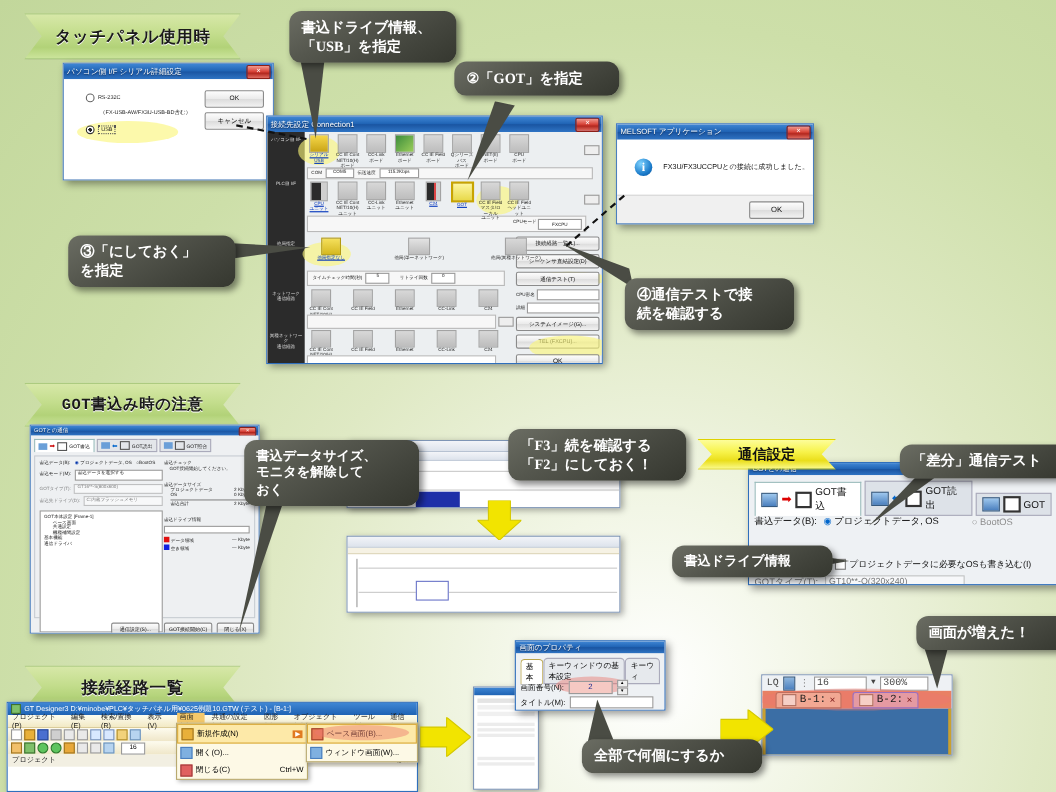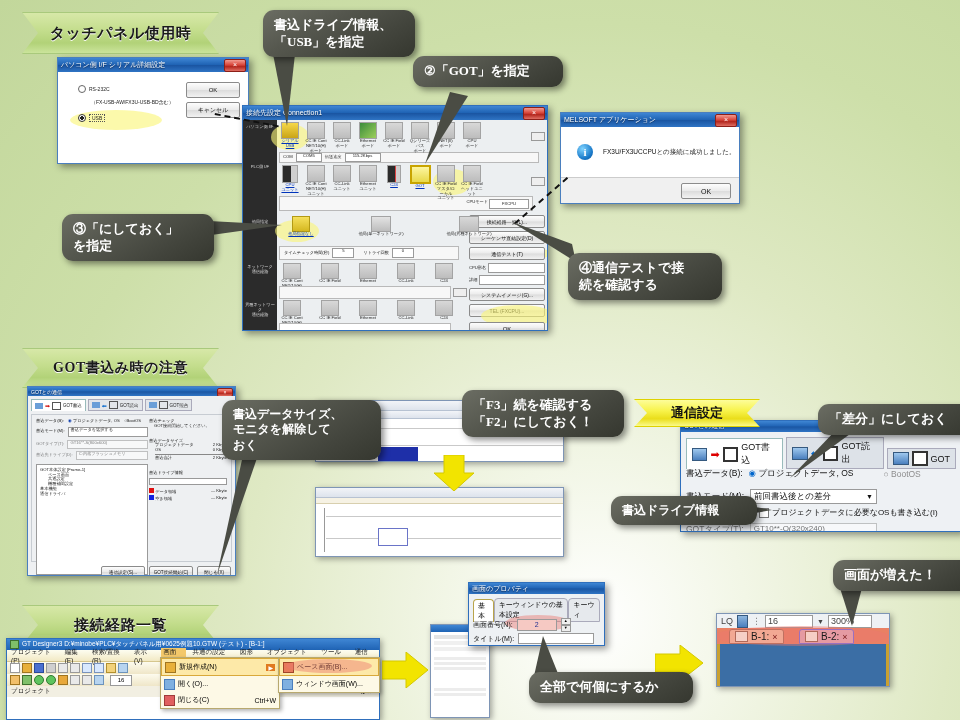--- a/index.html
+++ b/index.html
@@ -14,21 +14,21 @@
   .banner{
     position:absolute;
     background:linear-gradient(180deg,#d7e8a8 0%,#c3dd8c 45%,#b2d278 75%,#cbe49b 100%);
     border:1px solid #a9c97c;
     display:flex;align-items:center;justify-content:center;
     color:#1a1a1a;font-weight:bold;letter-spacing:.5px;
     text-shadow:0 1px 0 #ffffff;
     box-shadow:2px 2px 4px rgba(80,90,60,.35);
     clip-path:polygon(0 0,100% 0,calc(100% - 16px) 50%,100% 100%,0 100%,16px 50%);
   }
-  .banner .bntxt{font-family:Liberation Serif, serif;}
+  .banner .bntxt{font-family:Liberation Mono, monospace;}
 
   
   .callout{
     position:absolute;
     background:linear-gradient(150deg,#6b6d63 0%,#55574e 35%,#43453d 70%,#35372f 100%);
     border-radius:11px;
     color:#fff;font-weight:bold;
     box-shadow:3px 3px 6px rgba(0,0,0,.45);
     padding:7px 11px;
     line-height:1.28;
@@ -562,27 +562,20 @@
       <span style="font-size:8.5px;color:#111;">書込データ(B):</span>
       <span style="font-size:8.5px;color:#111;">
         <span style="color:#06c;">◉</span>
         <span>プロジェクトデータ, OS</span>
       </span>
       <span style="font-size:8.5px;color:#8d8d8d;margin-left:24px;">
         <span>○</span>
         <span>BootOS</span>
       </span>
     </div>
-    <div style="position:absolute;left:5px;top:57px;display:flex;align-items:center;gap:6px;width:265px;">
-      <span style="font-size:8.5px;color:#111;">書込モード(M):</span>
-      <span class="fld" style="width:122px;height:13px;font-size:8.5px;color:#111;padding-left:3px;display:flex;align-items:center;justify-content:space-between;">
-        <span>前回書込後との差分</span>
-        <span style="font-size:7px;padding-right:3px;">▼</span>
-      </span>
-    </div>
     <div style="position:absolute;left:78px;top:75px;display:flex;align-items:center;gap:3px;">
       <span style="width:8px;height:8px;border:1px solid #777;background:#fff;display:inline-block;"></span>
       <span style="font-size:8px;color:#111;">プロジェクトデータに必要なOSも書き込む(I)</span>
     </div>
     <div style="position:absolute;left:5px;top:91px;display:flex;align-items:center;gap:6px;opacity:.55;">
       <span style="font-size:8.5px;">GOTタイプ(T):</span>
       <span class="fld" style="width:122px;height:11px;font-size:8px;padding-left:3px;">GT10**-Q(320x240)</span>
     </div>
   </div>
 </div>
@@ -599,21 +592,21 @@
 <svg class="tail" style="left:195px;top:455px;width:65px;height:125px;">
   <polygon points="48,0 62,3 22,120" fill="#4a4c44"></polygon>
 </svg>
 
 <div class="callout" style="left:462px;top:390px;width:140px;font-size:13px;">
   <span class="ctxt">「F3」続を確認する
 「F2」にしておく！</span>
 </div>
 
 <div class="callout" style="left:818px;top:404px;width:132px;font-size:13px;">
-  <span class="ctxt">「差分」にしておく</span>
+  <span class="ctxt">「差分」通信テスト</span>
 </div>
 <svg class="tail" style="left:780px;top:430px;width:70px;height:50px;">
   <polygon points="56,0 70,4 10,48" fill="#4a4c44"></polygon>
 </svg>
 
 <div class="callout" style="left:611px;top:496px;width:124px;font-size:12px;">
   <span class="ctxt">書込ドライブ情報</span>
 </div>
 <svg class="tail" style="left:726px;top:500px;width:50px;height:22px;">
   <polygon points="0,2 0,18 46,10" fill="#4a4c44"></polygon>
@@ -739,21 +732,21 @@
       <span style="font-size:7px;color:#111;">タイトル(M):</span>
       <span class="fld" style="width:74px;height:9px;"></span>
     </div>
   </div>
 </div>
 
 <svg style="position:absolute;left:655px;top:645px;width:48px;height:36px;z-index:20;">
   <polygon points="0,9 25,9 25,0 48,18 25,36 25,27 0,27" fill="#f2e400" stroke="#d4c800"></polygon>
 </svg>
 
-<div class="shot" style="left:716px;top:613px;width:172px;height:72px;">
+<div class="shot" style="left:692px;top:613px;width:172px;height:72px;font-family:Liberation Mono, monospace;">
   <div style="height:14px;background:#eef1f4;display:flex;align-items:center;gap:4px;padding:0 4px;font-size:9px;color:#444;">
     <span>LQ</span>
     <span style="width:9px;height:11px;background:linear-gradient(180deg,#8fb6dd,#4a7fbe);border:1px solid #35597f;"></span>
     <span style="color:#888;">⋮</span>
     <span style="background:#fff;border:1px solid #9a9a9a;width:44px;height:11px;font-size:9px;line-height:11px;padding-left:2px;">16</span>
     <span style="font-size:7px;">▼</span>
     <span style="background:#fff;border:1px solid #9a9a9a;width:40px;height:11px;font-size:9px;line-height:11px;padding-left:2px;">300%</span>
   </div>
   <div style="position:relative;height:16px;background:#e98064;">
     <div class="hlp" style="left:-4px;top:-2px;width:176px;height:20px;"></div>

